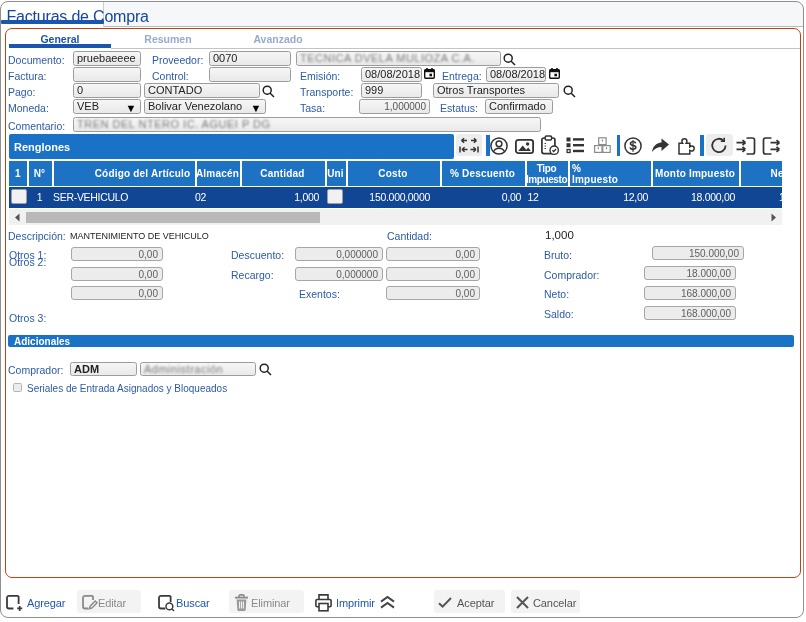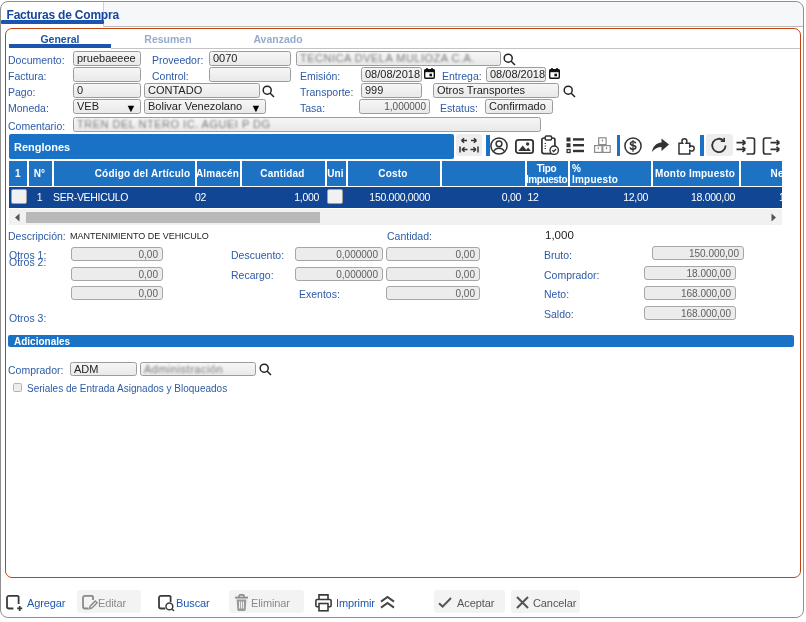--- a/index.html
+++ b/index.html
@@ -1,20 +1,20 @@
 <!DOCTYPE html>
 <html><head><meta charset="utf-8">
 <style>
 html,body{margin:0;padding:0;background:#fff;width:806px;height:622px;overflow:hidden;}
 *{box-sizing:border-box;}
 body{font-family:"Liberation Sans",sans-serif;position:relative;}
 .win{position:absolute;left:0px;top:1px;width:803.5px;height:616.5px;border:1.4px solid #8f8f8f;border-radius:8px;background:none;z-index:50;pointer-events:none;}
 .topstrip{position:absolute;left:1px;top:2px;width:802px;height:24.5px;background:#f6f7f8;border-bottom:1px solid #b9b9b9;border-radius:8px 8px 0 0;}
 .toptab{position:absolute;left:1px;top:2px;width:103px;height:24.5px;background:#fff;border-right:1px solid #cfcfcf;border-radius:8px 0 0 0;}
-.toptab .txt{position:absolute;left:5.5px;top:5.5px;font-size:12px;font-weight:bold;color:#1547a0;letter-spacing:-0.2px;white-space:nowrap;}
+.toptab .txt{position:absolute;left:5.5px;top:5.5px;font-size:16px;font-weight:normal;color:#1547a0;letter-spacing:-0.2px;white-space:nowrap;}
 .toptab .ul{position:absolute;left:0px;top:18px;width:103px;height:4px;background:#1c55ae;border-radius:1px;}
 .card{position:absolute;left:4.5px;top:28px;width:796px;height:550px;border:1px solid #c2410c;border-radius:7px;background:#fff;}
 .tab2{position:absolute;top:4px;height:15px;font-size:10.5px;font-weight:bold;text-align:center;}
 .tab2.inactive{color:#96abce;}
 .tab2.active{color:#1b54ad;}
 .tabs2line{position:absolute;top:18.5px;height:1px;background:#c3c3c3;}
 .gul{position:absolute;left:3.5px;top:15px;width:102px;height:3.5px;background:#1c55ae;}
 .lbl{position:absolute;font-size:10.5px;color:#2c5ba8;white-space:nowrap;}
 .blk{position:absolute;font-size:9px;color:#1c1c1c;white-space:nowrap;}
 .inp{position:absolute;height:15px;background:linear-gradient(#f6f6f6,#e9e9e9);border:1px solid #9c9c9c;border-radius:2.5px;font-size:11px;color:#222;padding:0 3px;line-height:13.5px;white-space:nowrap;overflow:hidden;}
@@ -188,20 +188,21 @@
   </svg>
 <div class="grid">
  <div class="ghead" style="width:816px;"></div>
  <div class="gcell" style="left:0;width:18px;">1</div>
  <div class="gcell" style="left:18px;width:25px;">N°</div>
  <div class="gcell" style="left:43px;width:143px;margin-left:19px;">Código del Artículo</div>
  <div class="gcell" style="left:186px;width:45px;">Almacén</div>
  <div class="gcell" style="left:231px;width:85px;">Cantidad</div>
  <div class="gcell" style="left:316px;width:21px;">Uni</div>
  <div class="gcell" style="left:337px;width:94px;">Costo</div>
+ <div class="gcell" style="left:431px;width:85px;">% Descuento</div>
  <div class="gcell" style="left:516px;width:43px;letter-spacing:-0.4px;overflow:visible;">Tipo Impuesto</div>
  <div class="gcell" style="left:559px;width:83px;justify-content:flex-start;text-align:left;padding-left:4px;">%<br>Impuesto</div>
  <div class="gcell" style="left:642px;width:88px;">Monto Impuesto</div>
  <div class="gcell" style="left:730px;width:86px;">Neto</div>
  <div class="gsep" style="left:18px;"></div>
     <div class="gsep" style="left:43px;"></div>
     <div class="gsep" style="left:186px;"></div>
     <div class="gsep" style="left:231px;"></div>
     <div class="gsep" style="left:316px;"></div>
     <div class="gsep" style="left:337px;"></div>
@@ -255,21 +256,21 @@
 <div class="sum" style="left:71px;top:286px;width:92px;">0,00</div>
 <span class="lbl" style="left:299px;top:288px;">Exentos:</span>
 <div class="sum" style="left:386px;top:286px;width:94px;">0,00</div>
 <span class="lbl" style="left:544px;top:288px;">Neto:</span>
 <div class="sum" style="left:644px;top:286px;width:92px;">168.000,00</div>
 <span class="lbl" style="left:544px;top:308px;">Saldo:</span>
 <div class="sum" style="left:644px;top:306px;width:92px;">168.000,00</div>
 <div class="bluebar" style="left:8px;top:335px;width:786px;height:12px;border-radius:2px;"></div>
 <span class="bartxt" style="left:14px;top:336px;font-size:10px;">Adicionales</span>
 <span class="lbl" style="left:8px;top:364px;">Comprador:</span>
-<div class="inp" style="left:70px;top:362px;width:67px;height:14px;">ADM</div>
+<div class="inp" style="left:70px;top:362px;width:67px;height:14px;font-weight:bold;">ADM</div>
 <div class="inp" style="left:140px;top:362px;width:116px;height:14px;"><span class="smudge">Administración</span></div>
 <svg style="left:259px;top:363px;" width="13" height="13" viewBox="0 0 13 13" fill="none" stroke="#222" stroke-width="1.5">
     <circle cx="5.2" cy="5.2" r="4"></circle>
     <path d="M8.2 8.2 L12 12"></path>
   </svg>
 <div style="position:absolute;left:13px;top:383px;width:9px;height:9px;background:#ececec;border:1px solid #b4b4b4;border-radius:1.5px;"></div>
 <span class="lbl" style="left:27px;top:383px;font-size:10px;">Seriales de Entrada Asignados y Bloqueados</span>
 
 <svg style="left:6px;top:595px;" width="17" height="17" viewBox="0 0 17 17" fill="none" stroke="#3a3a3a" stroke-width="1.8">
     <path d="M12.6 0.9 H3 a2 2 0 0 0 -2 2 v8.6 a2 2 0 0 0 2 2 h4.4 M12.6 0.9 v8"></path>

